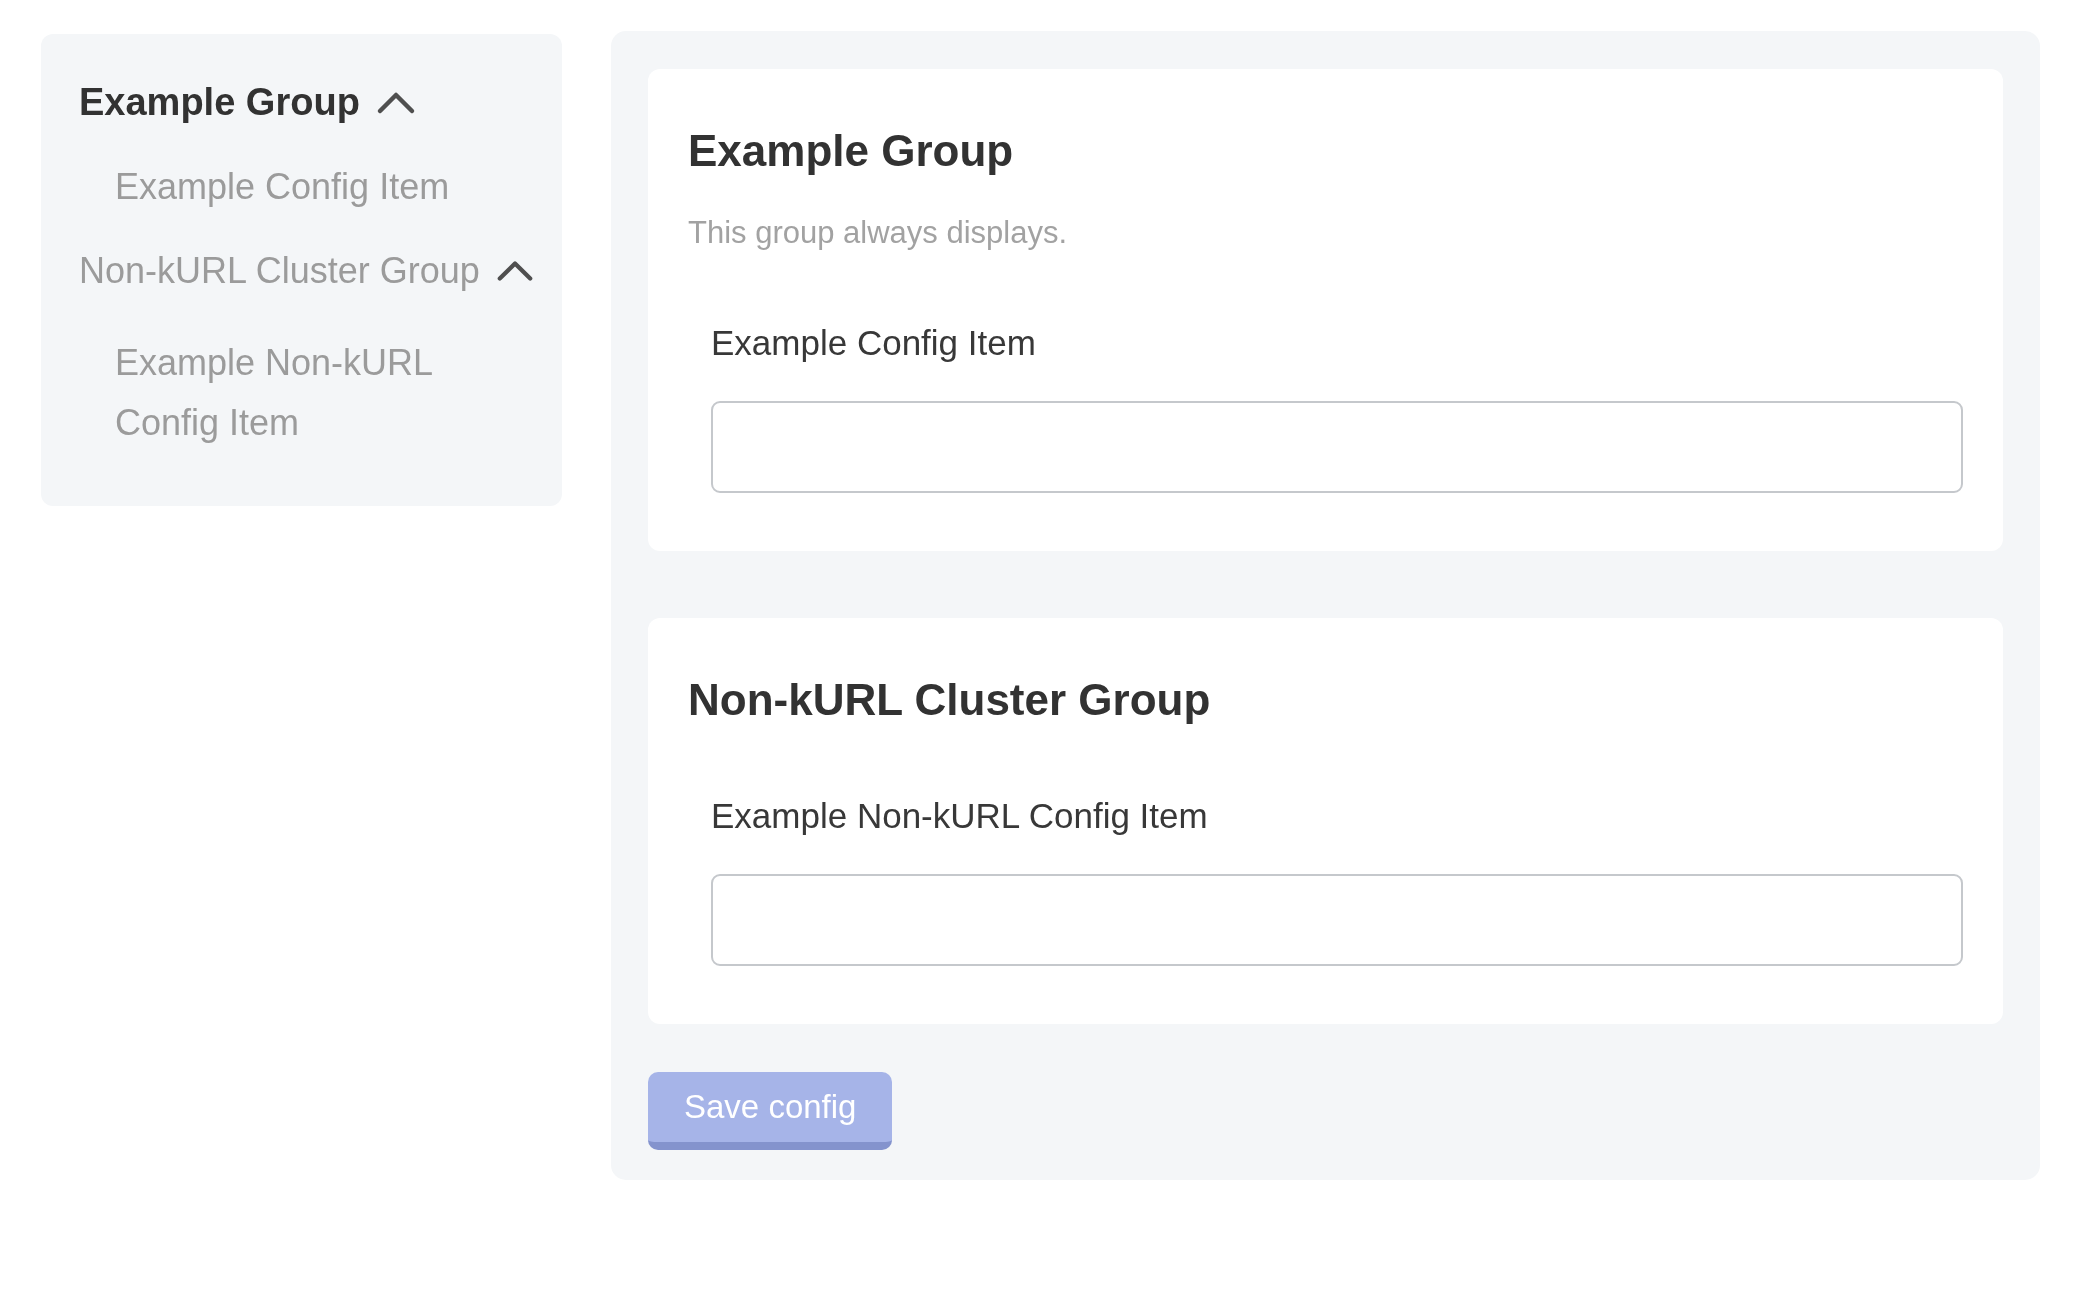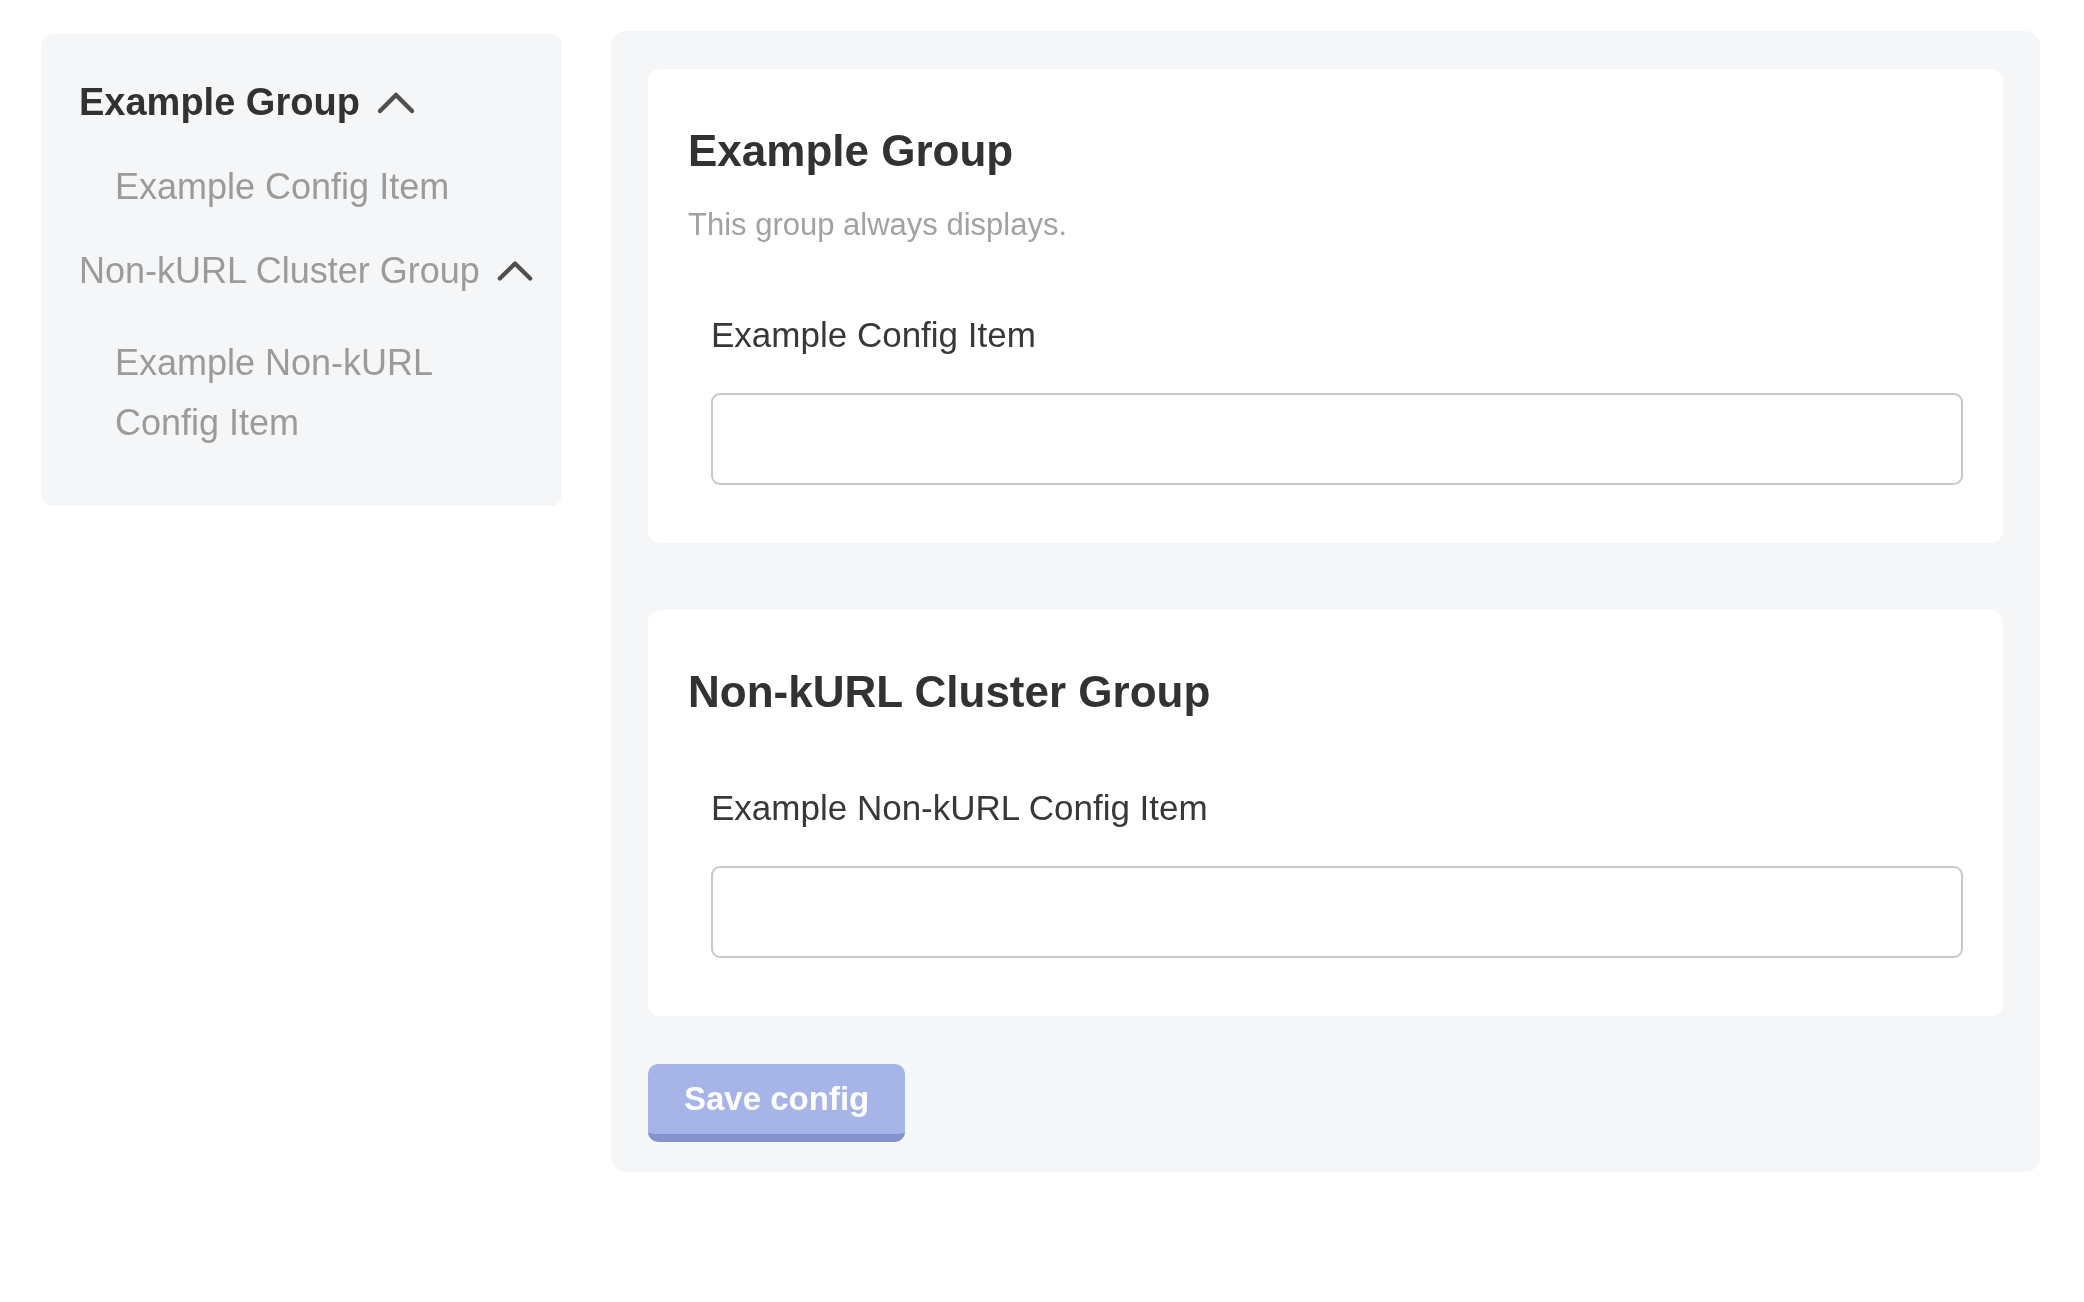--- a/index.html
+++ b/index.html
@@ -70,21 +70,21 @@
     padding: 56px 40px 58px 40px;
   }
   .config-card + .config-card { margin-top: 67px; }
   .card-title {
     font-size: 44px;
     line-height: 52px;
     font-weight: 700;
     color: #323232;
   }
   .card-desc {
-    margin-top: 28px;
+    margin-top: 36px;
     font-size: 31px;
     line-height: 40px;
     color: #a2a2a2;
   }
   .config-item { margin: 68px 0 0 23px; }
   .config-item-label {
     display: block;
     font-size: 35px;
     line-height: 44px;
     font-weight: 400;
@@ -109,21 +109,21 @@
     display: inline-block;
     min-width: 240px;
     height: 78px;
     padding: 0 36px;
     background: #a6b4e8;
     border: none;
     border-bottom: 8px solid #8493cd;
     border-radius: 10px;
     color: #ffffff;
     font-size: 33px;
-    font-weight: 700;
+    font-weight: 400;
     font-family: "Liberation Sans", sans-serif;
     cursor: pointer;
   }
 </style>
 </head>
 <body>
 
 <aside class="sidebar">
 
   <div class="side-group">

